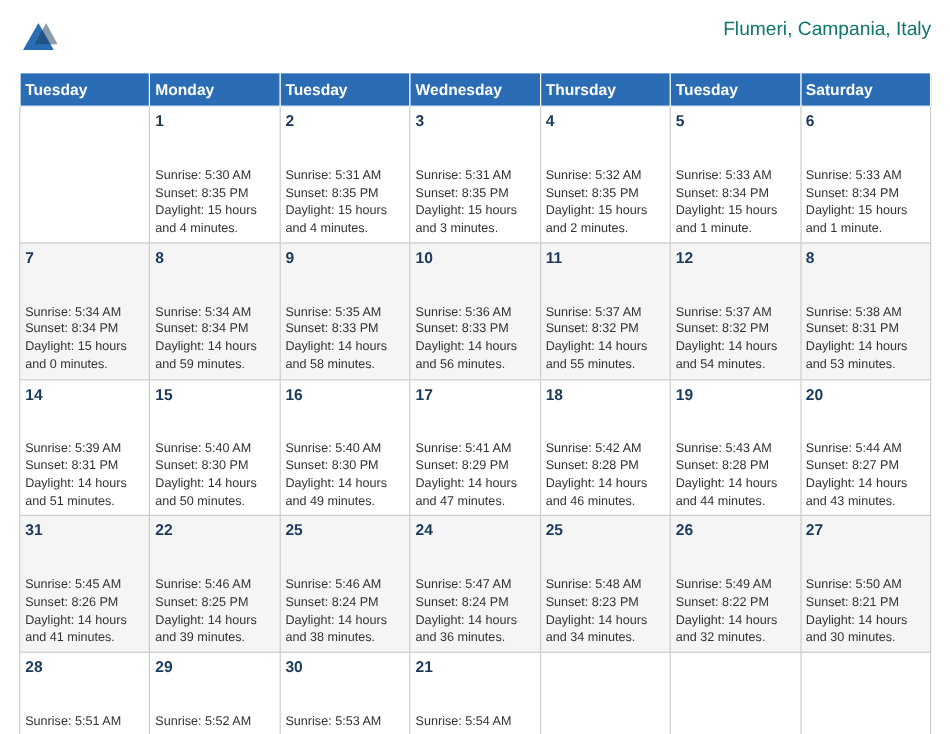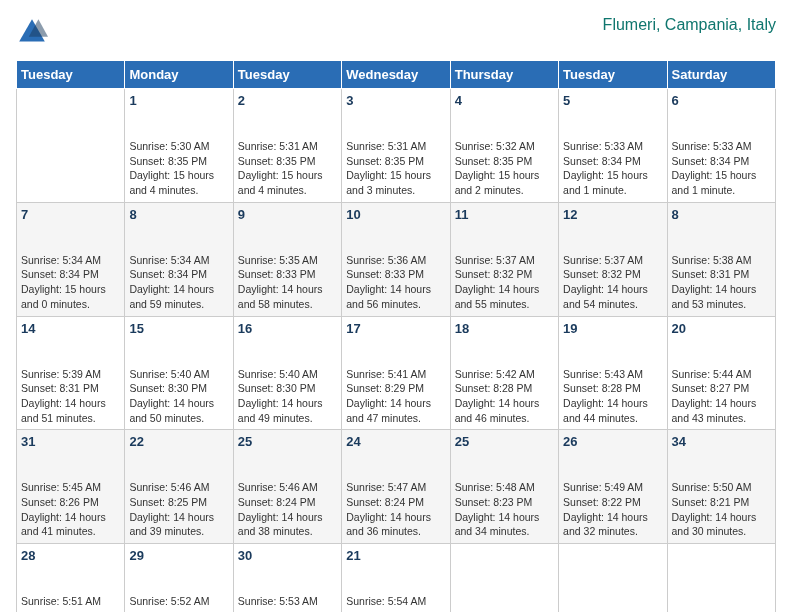--- a/index.html
+++ b/index.html
@@ -221,21 +221,21 @@
         </td>
         <td>
           <span class="day-num">25</span>
 <div class="cell-text">Sunrise: 5:48 AM<br>Sunset: 8:23 PM<br>Daylight: 14 hours and 34 minutes.</div>
         </td>
         <td>
           <span class="day-num">26</span>
 <div class="cell-text">Sunrise: 5:49 AM<br>Sunset: 8:22 PM<br>Daylight: 14 hours and 32 minutes.</div>
         </td>
         <td>
-          <span class="day-num">34</span>
+          <span class="day-num">27</span>
 <div class="cell-text">Sunrise: 5:50 AM<br>Sunset: 8:21 PM<br>Daylight: 14 hours and 30 minutes.</div>
         </td>
       </tr>
       <tr>
         <td>
           <span class="day-num">28</span>
 <div class="cell-text">Sunrise: 5:51 AM<br>Sunset: 8:20 PM<br>Daylight: 14 hours and 28 minutes.</div>
         </td>
         <td>
           <span class="day-num">29</span>

